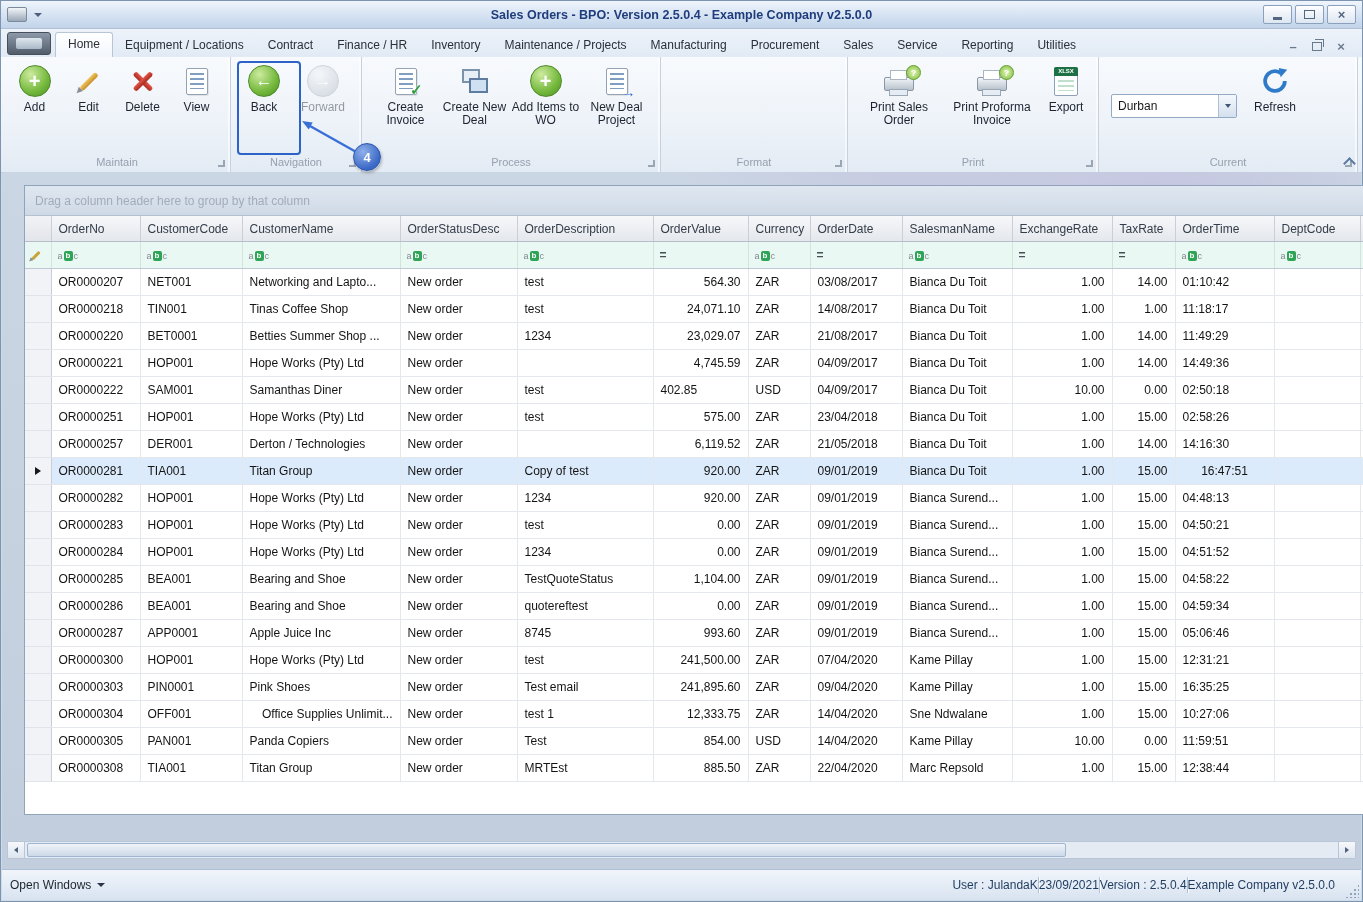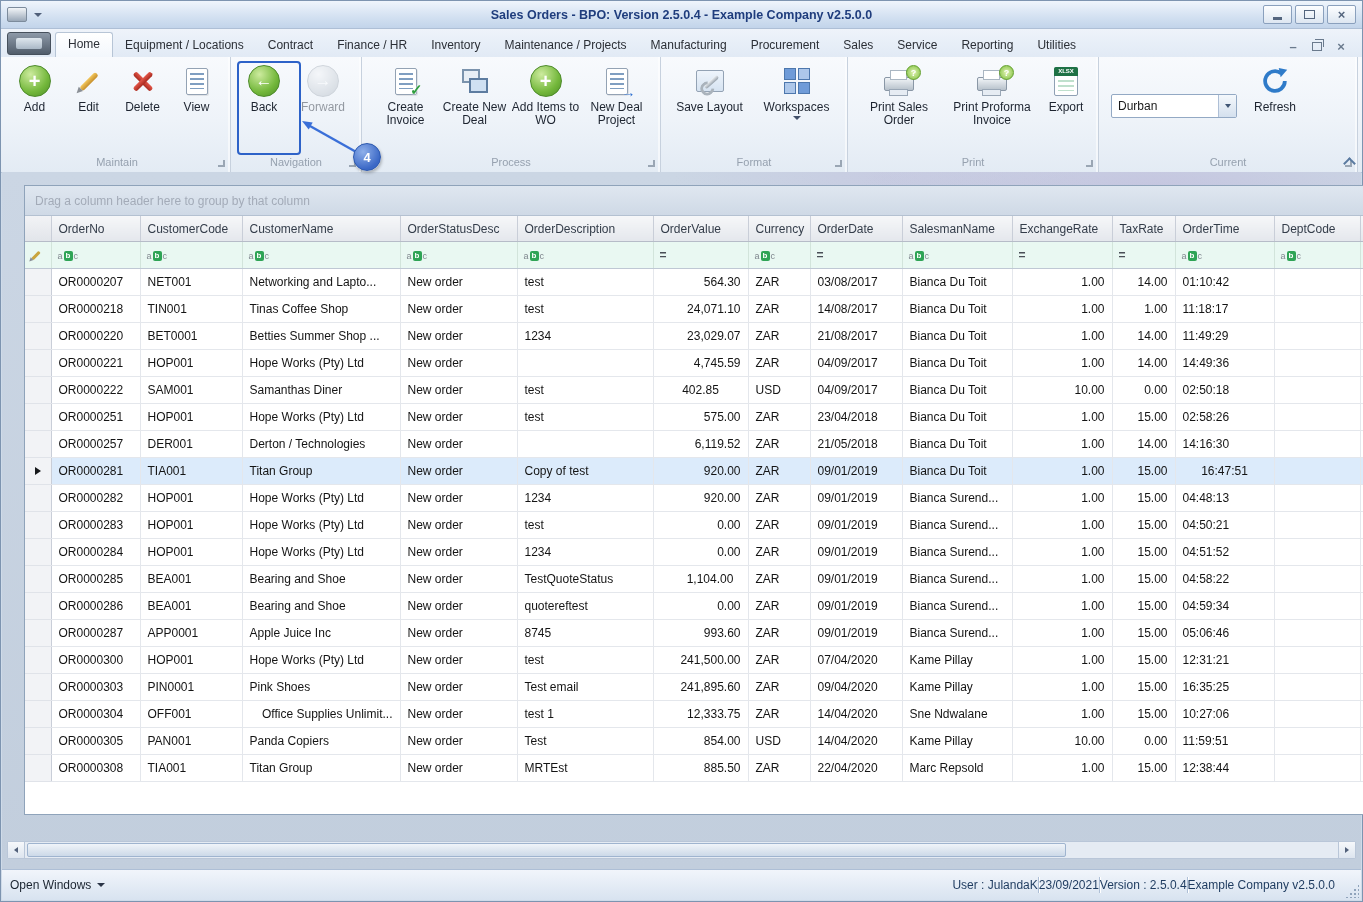--- a/index.html
+++ b/index.html
@@ -263,42 +263,20 @@
               <span class="doc"></span>
               <span class="ovl-arrow">→</span>
             </span>
           <span class="lbl">New Deal Project</span>
         </div>
       </div>
       <div class="grp-cap"><span>Process</span><span class="dlg"></span></div>
     </div>
 
     <div class="grp" style="width:186px">
-      <div class="grp-btns" style="justify-content:center">
-        <div class="rb" style="width:84px">
-          <span class="icbox">
-              <span class="panelic">
-                <span class="spanner"></span>
-              </span>
-            </span>
-          <span class="lbl">Save Layout</span>
-        </div>
-        <div class="rb" style="width:88px">
-          <span class="icbox">
-              <span class="wgrid">
-                <b class="wg1"></b>
-                <b class="wg2"></b>
-                <b class="wg2"></b>
-                <b class="wg1"></b>
-              </span>
-            </span>
-          <span class="lbl">Workspaces</span>
-          <span class="dd"></span>
-        </div>
-      </div>
       <div class="grp-cap"><span>Format</span><span class="dlg"></span></div>
     </div>
 
     <div class="grp" style="width:250px">
       <div class="grp-btns" style="justify-content:center">
         <div class="rb" style="width:92px">
           <span class="icbox">
               <span class="printer">
                 <span class="q-badge">?</span>
               </span>
@@ -484,21 +462,21 @@
               <td class="dc" style="text-align: left;"></td>
               <td class="dc" style="text-align: left;"></td>
             </tr>
             <tr class="dr">
               <td class="ind"></td>
               <td class="dc" style="text-align: left;">OR0000222</td>
               <td class="dc" style="text-align: left;">SAM001</td>
               <td class="dc" style="text-align: left;">Samanthas Diner</td>
               <td class="dc" style="text-align: left;">New order</td>
               <td class="dc" style="text-align: left;">test</td>
-              <td class="dc" style="text-align: center; margin-left: 36px;">402.85</td>
+              <td class="dc" style="text-align: left; margin-left: 36px;">402.85</td>
               <td class="dc" style="text-align: left;">USD</td>
               <td class="dc" style="text-align: left;">04/09/2017</td>
               <td class="dc" style="text-align: left;">Bianca Du Toit</td>
               <td class="dc" style="text-align: right;">10.00</td>
               <td class="dc" style="text-align: right;">0.00</td>
               <td class="dc" style="text-align: left;">02:50:18</td>
               <td class="dc" style="text-align: left;"></td>
               <td class="dc" style="text-align: left;"></td>
             </tr>
             <tr class="dr">
@@ -603,21 +581,21 @@
               <td class="dc" style="text-align: left;"></td>
               <td class="dc" style="text-align: left;"></td>
             </tr>
             <tr class="dr">
               <td class="ind"></td>
               <td class="dc" style="text-align: left;">OR0000285</td>
               <td class="dc" style="text-align: left;">BEA001</td>
               <td class="dc" style="text-align: left;">Bearing and Shoe</td>
               <td class="dc" style="text-align: left;">New order</td>
               <td class="dc" style="text-align: left;">TestQuoteStatus</td>
-              <td class="dc" style="text-align: center; padding-left: 26px;">1,104.00</td>
+              <td class="dc" style="text-align: right; padding-left: 26px;">1,104.00</td>
               <td class="dc" style="text-align: left;">ZAR</td>
               <td class="dc" style="text-align: left;">09/01/2019</td>
               <td class="dc" style="text-align: left;">Bianca Surend...</td>
               <td class="dc" style="text-align: right;">1.00</td>
               <td class="dc" style="text-align: right;">15.00</td>
               <td class="dc" style="text-align: left;">04:58:22</td>
               <td class="dc" style="text-align: left;"></td>
               <td class="dc" style="text-align: left;"></td>
             </tr>
             <tr class="dr">

